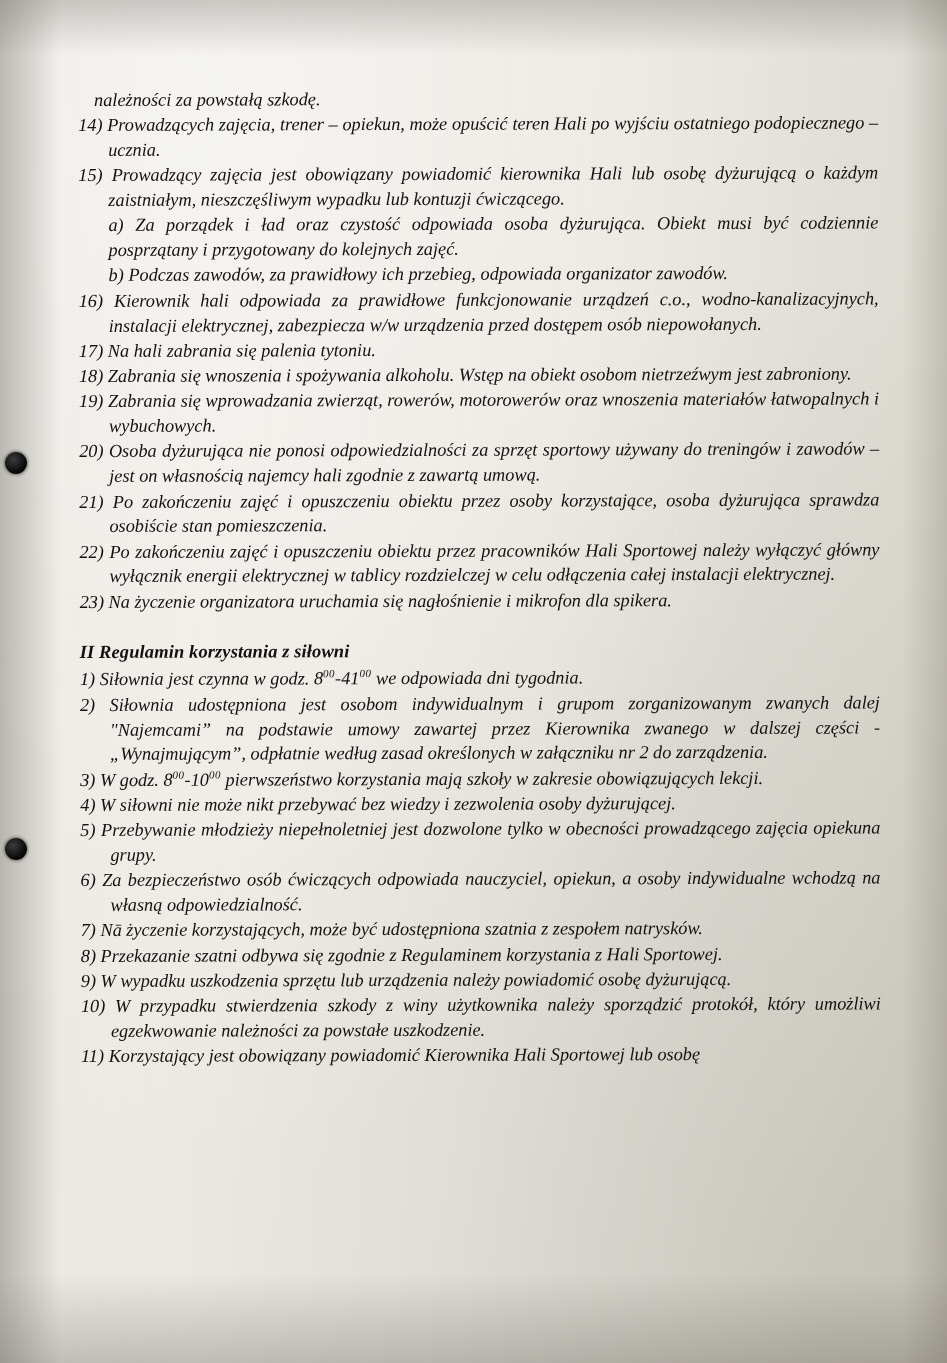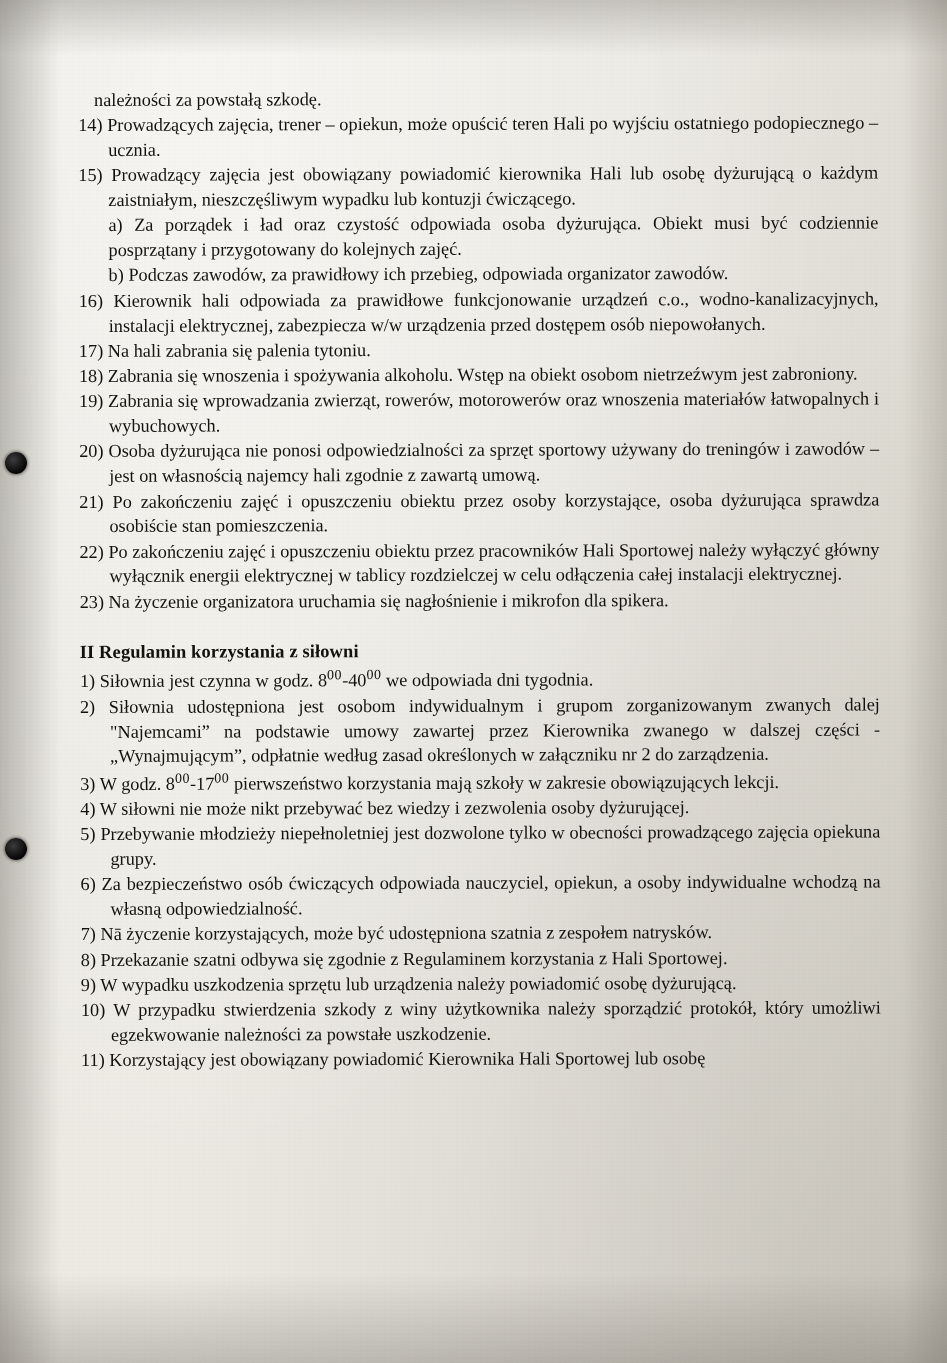--- a/index.html
+++ b/index.html
@@ -16,20 +16,21 @@
     position: relative;
   }
   
   .page {
     position: absolute;
     inset: 0;
     background:
       radial-gradient(ellipse at 20% 8%, rgba(255,255,255,0.55), rgba(255,255,255,0) 60%),
       radial-gradient(ellipse at 85% 95%, rgba(120,115,105,0.18), rgba(255,255,255,0) 55%),
       linear-gradient(100deg, #e7e5de 0%, #eceae3 25%, #e9e7e0 55%, #dedbd3 85%, #d2cfc6 100%);
+    font-style: italic;
   }
   .grain {
     position: absolute;
     inset: 0;
     pointer-events: none;
     opacity: .30;
     background-image:
       repeating-linear-gradient(0deg, rgba(0,0,0,0.035) 0px, rgba(0,0,0,0) 2px, rgba(0,0,0,0) 4px),
       repeating-linear-gradient(90deg, rgba(0,0,0,0.025) 0px, rgba(0,0,0,0) 3px, rgba(0,0,0,0) 6px);
   }
@@ -83,21 +84,21 @@
   .first-line {
     padding-left: 16px;
   }
   .section-title {
     font-weight: bold;
     margin: 26px 0 2px 0;
     letter-spacing: .1px;
     font-size: 18.5px;
   }
   sup.sm {
-    font-size: 14px;
+    font-size: 11px;
     vertical-align: super;
     letter-spacing: .5px;
   }
   .hole {
     position: absolute;
     width: 22px;
     height: 22px;
     border-radius: 50%;
     background: radial-gradient(circle at 38% 35%, #3b3b3b, #050505 70%);
     box-shadow: 0 0 3px 1px rgba(0,0,0,.45);
@@ -147,28 +148,28 @@
 
     <p class="para hang just">21) Po zakończeniu zajęć i opuszczeniu obiektu przez osoby korzystające, osoba dyżurująca sprawdza osobiście stan pomieszczenia.</p>
 
     <p class="para hang just">22) Po zakończeniu zajęć i opuszczeniu obiektu przez pracowników Hali Sportowej należy wyłączyć główny wyłącznik energii elektrycznej w tablicy rozdzielczej w celu odłączenia całej instalacji elektrycznej.</p>
 
     <p class="para hang just">23) Na życzenie organizatora uruchamia się nagłośnienie i mikrofon dla spikera.</p>
 
     <h2 class="section-title">II Regulamin korzystania z siłowni</h2>
 
     <p class="para hang">
-      <span>1) Siłownia jest czynna w godz. 8</span><sup class="sm">00</sup><span>-40</span><sup class="sm">00</sup>
+      <span>1) Siłownia jest czynna w godz. 8</span><sup class="sm">00</sup><span>-41</span><sup class="sm">00</sup>
       <span>we odpowiada dni tygodnia.</span>
     </p>
 
     <p class="para hang just">2) Siłownia udostępniona jest osobom indywidualnym i grupom zorganizowanym zwanych dalej "Najemcami” na podstawie umowy zawartej przez Kierownika zwanego w dalszej części - „Wynajmującym”, odpłatnie według zasad określonych w załączniku nr 2 do zarządzenia.</p>
 
     <p class="para hang just">
-      <span>3) W godz. 8</span><sup class="sm">00</sup><span>-17</span><sup class="sm">00</sup>
+      <span>3) W godz. 8</span><sup class="sm">00</sup><span>-10</span><sup class="sm">00</sup>
       <span>pierwszeństwo korzystania mają szkoły w zakresie obowiązujących lekcji.</span>
     </p>
 
     <p class="para hang just">4) W siłowni nie może nikt przebywać bez wiedzy i zezwolenia osoby dyżurującej.</p>
 
     <p class="para hang just">5) Przebywanie młodzieży niepełnoletniej jest dozwolone tylko w obecności prowadzącego zajęcia opiekuna grupy.</p>
 
     <p class="para hang just">6) Za bezpieczeństwo osób ćwiczących odpowiada nauczyciel, opiekun, a osoby indywidualne wchodzą na własną odpowiedzialność.</p>
 
     <p class="para hang just">7) Nā życzenie korzystających, może być udostępniona szatnia z zespołem natrysków.</p>

